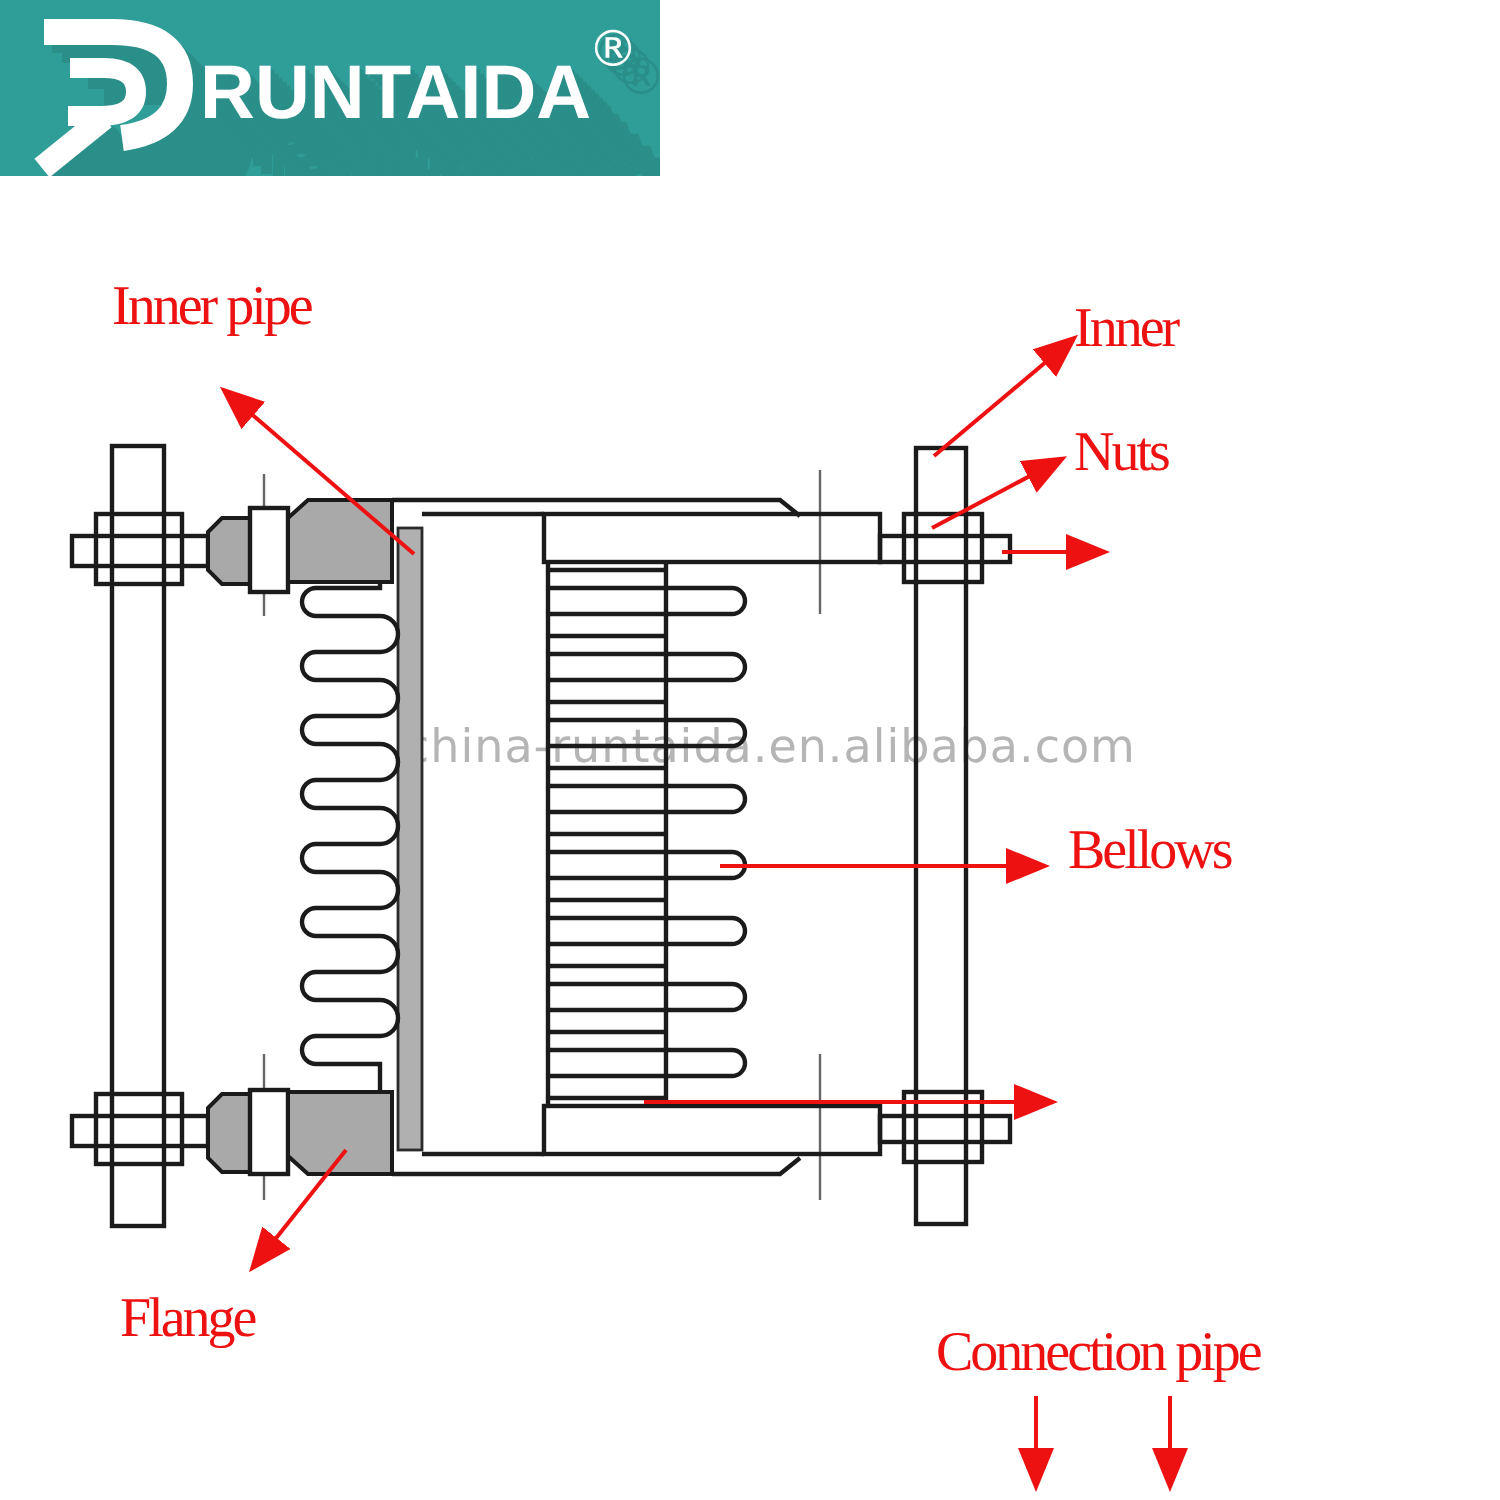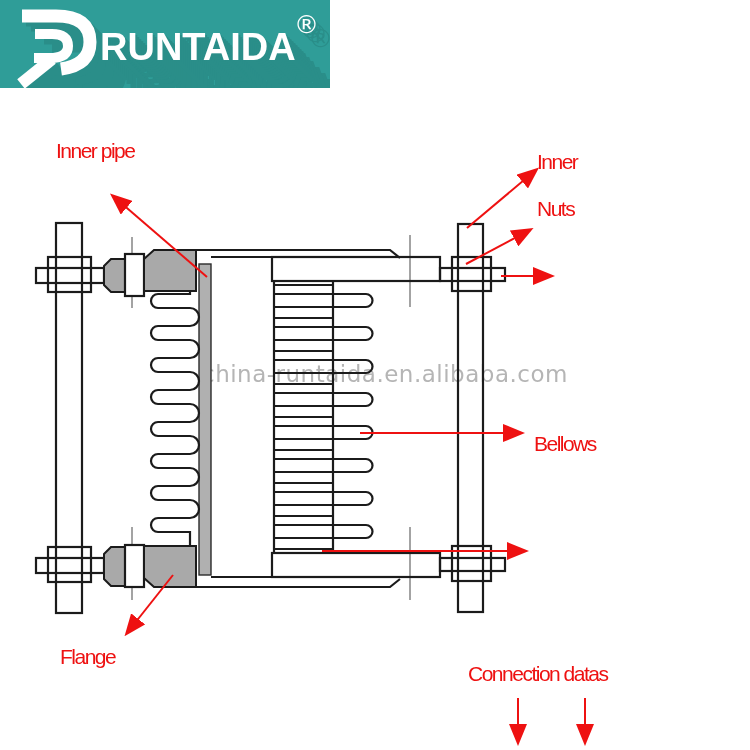--- a/index.html
+++ b/index.html
@@ -39,27 +39,27 @@
   .ink{stroke:var(--diagram-line);stroke-width:2.2;fill:none;}
   .ink-thin{stroke:#666;stroke-width:1.2;fill:none;}
   .grayfill{fill:var(--flange-fill);stroke:var(--diagram-line);stroke-width:2;}
   .whitefill{fill:#fff;stroke:var(--diagram-line);stroke-width:2.2;}
   .stripfill{fill:#b0b0b0;stroke:#2b2b2b;stroke-width:1.4;}
   .redline{stroke:var(--label-red);stroke-width:2;fill:none;}
   .red-fill{fill:var(--label-red);}
 
   
   .lbl{position:absolute;color:var(--label-red);
-    font-family:Liberation Sans, sans-serif;font-size:21px;letter-spacing:-1.5px;
+    font-family:Liberation Serif, serif;font-size:28px;letter-spacing:-1.5px;
     line-height:1;white-space:nowrap;}
   .lbl-inner-pipe{left:56px;top:140px;}
   .lbl-bolts{left:537px;top:151px;}
-  .lbl-nuts{left:537px;top:198px;}
+  .lbl-nuts{left:537px;top:213px;}
   .lbl-holder{left:556px;top:260px;}
-  .lbl-bellows{left:534px;top:433px;}
+  .lbl-bellows{left:534px;top:412px;}
   .lbl-connection-pipe{left:486px;top:515px;}
   .lbl-flange{left:60px;top:646px;}
   .lbl-connection-datas{left:468px;top:663px;}
 </style>
 </head>
 <body>
 
 <div id="stage">
 
   <div class="banner">
@@ -195,15 +195,15 @@
       <line class="redline" marker-end="url(#arr)" x1="585" y1="698" x2="585" y2="742"></line>
       <line class="redline" marker-end="url(#arr)" x1="653" y1="698" x2="653" y2="742"></line>
     </g>
   </svg>
 
   <div class="lbl lbl-inner-pipe">Inner pipe</div>
   <div class="lbl lbl-bolts">Inner</div>
   <div class="lbl lbl-nuts">Nuts</div>
   <div class="lbl lbl-bellows">Bellows</div>
   <div class="lbl lbl-flange">Flange</div>
-  <div class="lbl lbl-connection-datas">Connection datas</div>
+  <div class="lbl lbl-connection-datas">Connection pipe</div>
 
 </div>
 
 </body></html>

